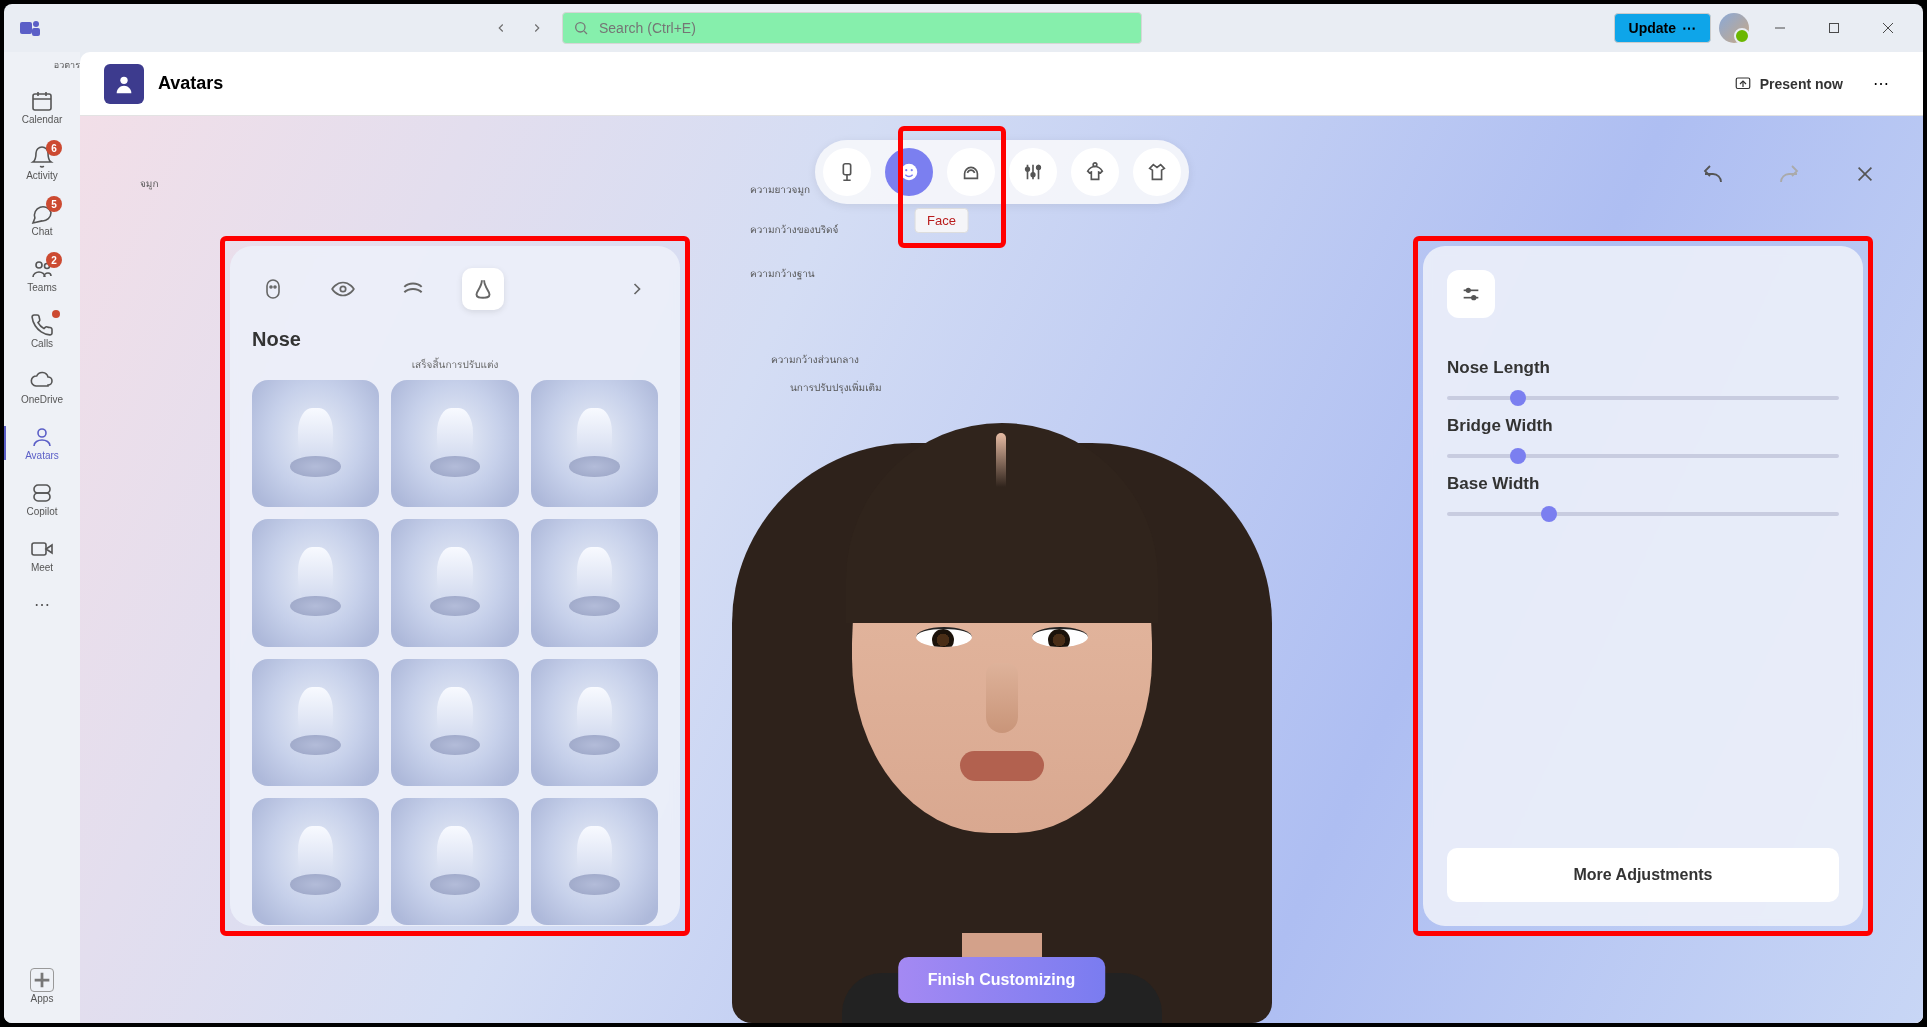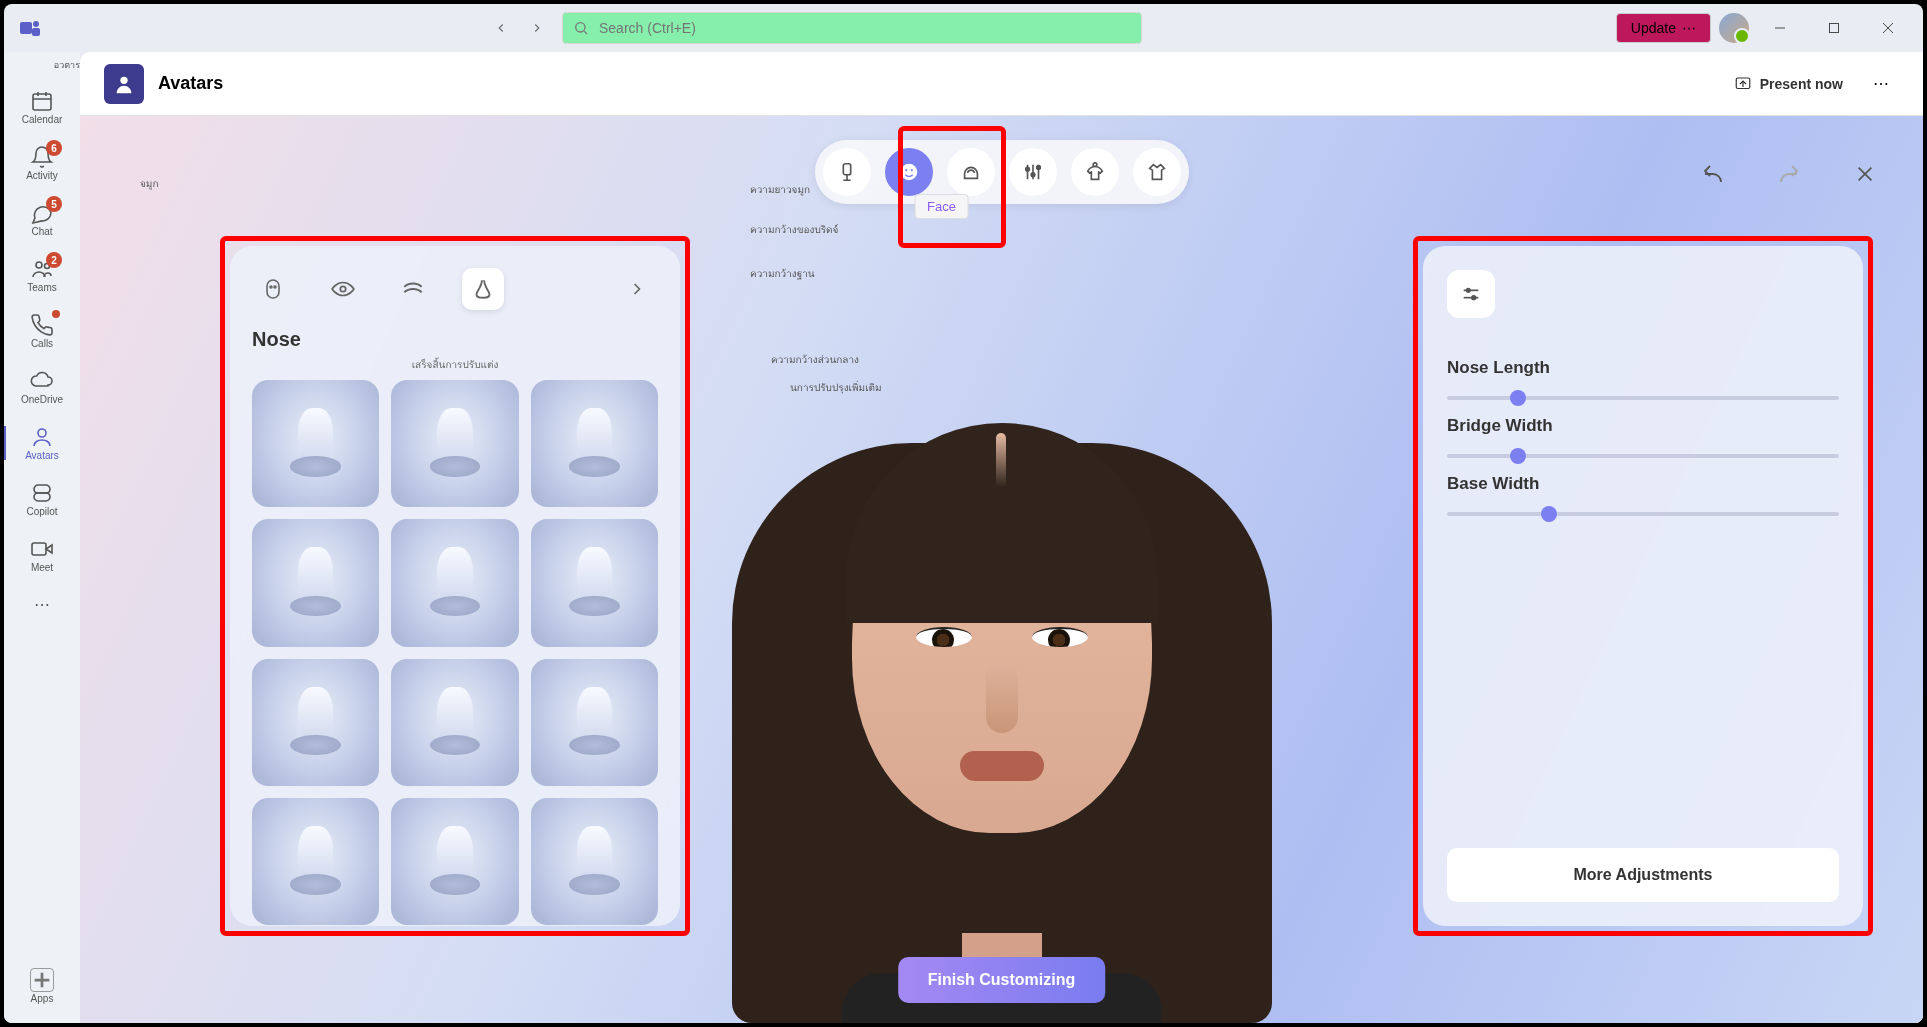--- a/index.html
+++ b/index.html
@@ -9,21 +9,21 @@
 
 
 .titlebar { height: 48px; display: flex; align-items: center; padding: 0 12px; gap: 10px; }
 .tb-logo { width: 28px; height: 28px; display:flex; align-items:center; justify-content:center; color:#5b5fc7;}
 .tb-spacer { width: 422px; }
 .tb-nav { display:flex; gap:6px; }
 .tb-navbtn { width:30px; height:30px; border-radius:4px; display:flex; align-items:center; justify-content:center; color:#6e6e6e; cursor:pointer; }
 .tb-search { flex: 0 0 580px; height: 32px; background:#86efac; border:1px solid #d6d6d6; border-radius:4px; display:flex; align-items:center; padding:0 10px; gap:10px; color:#666; }
 .tb-search input { border:none; outline:none; flex:1; font-size:14px; color:#333; background:transparent; }
 .tb-right { margin-left:auto; display:flex; align-items:center; gap:8px; }
-.tb-update { background:#be185d; border:1px solid #ccc; border-radius:4px; padding:6px 14px; font-size:14px; font-weight:400; display:flex; align-items:center; gap:6px; cursor:pointer;}
+.tb-update { background:#0ea5e9; border:1px solid #ccc; border-radius:4px; padding:6px 14px; font-size:14px; font-weight:700; display:flex; align-items:center; gap:6px; cursor:pointer;}
 .tb-avatar { width:30px; height:30px; border-radius:50%; background: linear-gradient(135deg,#8aa9d8,#c8a884); position:relative;}
 .tb-avatar::after{content:'';position:absolute;right:-1px;bottom:-1px;width:12px;height:12px;border-radius:50%;background:#6bb700;border:2px solid #e9edf3;}
 .tb-winbtn { width:46px; height:32px; display:flex; align-items:center; justify-content:center; color:#4a4a4a; cursor:pointer;}
 
 
 .mainrow { flex:1; display:flex; min-height:0;}
 
 .rail { width:76px; background:#eef1f6; display:flex; flex-direction:column; align-items:flex-end; padding-top:6px; gap:2px;}
 .rail-lbl{font-size:9px; color:#555; margin-bottom:6px;}
 .rail-item { width:76px; height:54px; display:flex; flex-direction:column; align-items:center; justify-content:center; gap:1px; cursor:pointer; position:relative; color:#555;}
@@ -47,21 +47,21 @@
 .hdr-more{width:36px;height:36px;display:flex;align-items:center;justify-content:center;cursor:pointer;border-radius:4px;}
 
 
 .canvas{flex:1; position:relative; background: linear-gradient(115deg, #f2dfe8 0%, #d4ddf4 35%, #aebef2 70%, #c8d6f5 100%);}
 .sm-label{position:absolute; font-size:10px; color:#555;}
 
 
 .catbar{position:absolute; left:50%; top:24px; transform:translateX(-50%); background:rgba(244,245,250,0.95); border-radius:34px; padding:8px; display:flex; gap:14px; box-shadow:0 2px 10px rgba(0,0,0,0.08);}
 .cat-btn{width:48px;height:48px;border-radius:50%;background:#fff;display:flex;align-items:center;justify-content:center;cursor:pointer;color:#555;}
 .cat-btn.active{background:#7b7ff0;color:#fff;}
-.cat-tooltip{position:absolute; top:78px; left:50%; transform:translateX(-50%); margin-left:-60px; background:#f5f5f8; border:1px solid #ddd; border-radius:4px; padding:4px 12px; font-size:13px; color:#8b5cf6;}
+.cat-tooltip{position:absolute; top:92px; left:50%; transform:translateX(-50%); margin-left:-60px; background:#f5f5f8; border:1px solid #ddd; border-radius:4px; padding:4px 12px; font-size:13px; color:#b91c1c;}
 .highlight-red{position:absolute;border:5px solid #ff0000;border-radius:6px;}
 
 
 .topright{position:absolute; top:40px; right:40px; display:flex; gap:40px;}
 .tr-btn{width:36px;height:36px;display:flex;align-items:center;justify-content:center;cursor:pointer;color:#555;border-radius:6px;}
 .tr-btn.disabled{color:#aaa;}
 
 
 .avatar-fig{position:absolute; left:50%; transform:translateX(-50%); bottom:0; width:560px; height:640px;}
 .avatar-hair-back{position:absolute; left:10px; right:10px; top:60px; bottom:0; background:#2e221b; border-radius:180px 180px 20px 20px;}

